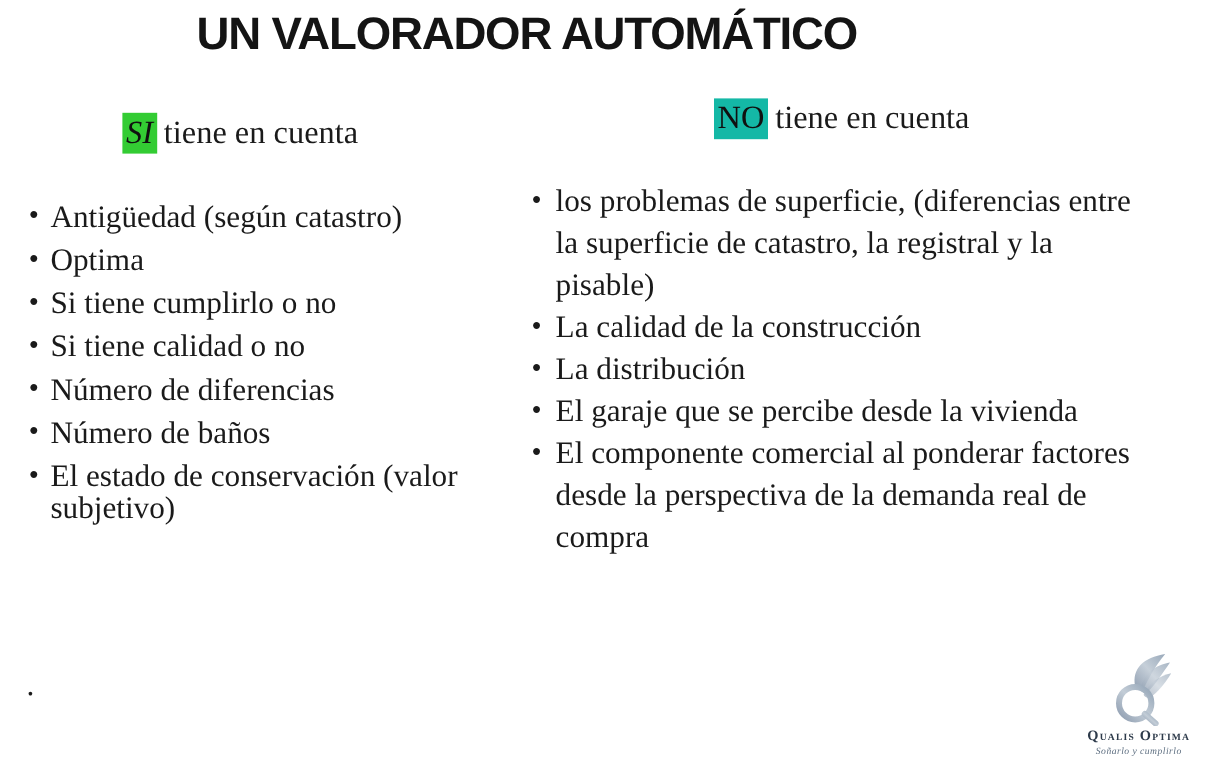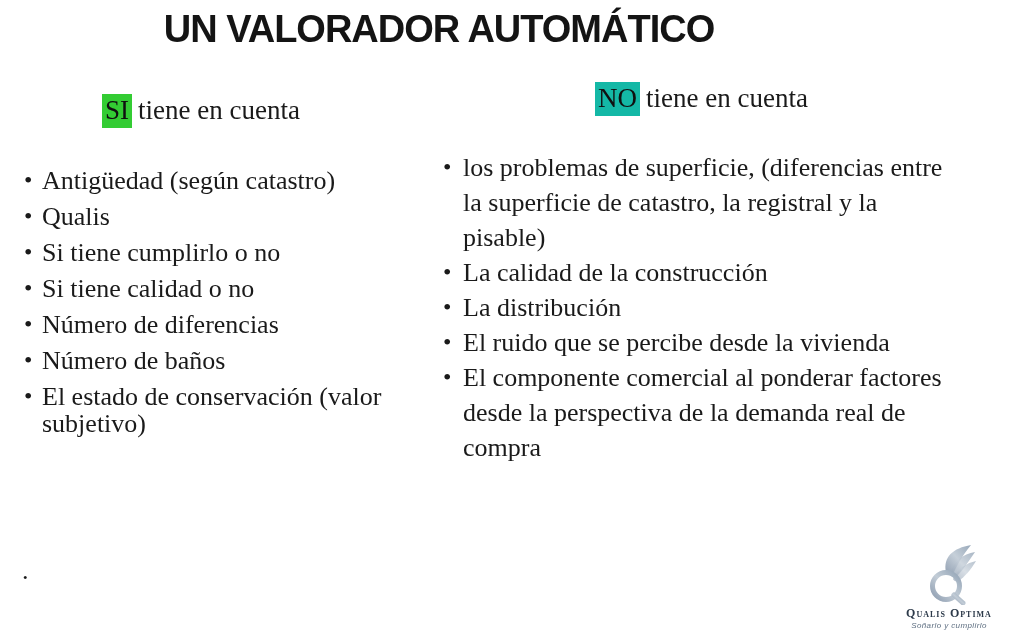--- a/index.html
+++ b/index.html
@@ -32,21 +32,21 @@
     white-space: nowrap;
   }
   .col-header.left  { left: 102px; top: 94px; }
   .col-header.right { left: 595px; top: 82px; }
 
   .hl {
     display: inline-block;
     padding: 0 3px 2px 3px;
     color: #101010;
   }
-  .hl.green { background: #33cc33; }
+  .hl.green { background: #33cc33; font-style: italic; }
   .hl.red   { background: #14b8a6; font-family: Liberation Serif, serif; }
   .hdr-rest { margin-left: 6px; }
 
   ul.bullets {
     list-style: none;
     margin: 0; padding: 0;
     position: absolute;
   }
   ul.bullets li {
     position: relative;
@@ -96,21 +96,21 @@
     font-family: "Liberation Serif", serif;
     font-variant: small-caps;
     font-weight: bold;
     font-size: 12px;
     letter-spacing: 1px;
     color: #2d3a4a;
     line-height: 15px;
     margin-top: 1px;
   }
   .logo-tagline {
-    font-family: Liberation Sans, sans-serif;
+    font-family: Liberation Serif, serif;
     font-style: italic;
     font-size: 8px;
     letter-spacing: 0.4px;
     color: #5d6e80;
     line-height: 10px;
   }
 </style>
 </head>
 <body>
 
@@ -119,33 +119,33 @@
 <div class="col-header left">
   <span class="hl green">SI</span><span class="hdr-rest">tiene en cuenta</span>
 </div>
 
 <div class="col-header right">
   <span class="hl red">NO</span><span class="hdr-rest">tiene en cuenta</span>
 </div>
 
 <ul class="bullets left-list">
   <li>Antigüedad (según catastro)</li>
-  <li>Qualis</li>
+  <li>Optima</li>
   <li>Si tiene cumplirlo o no</li>
   <li>Si tiene calidad o no</li>
   <li>Número de diferencias</li>
   <li>Número de baños</li>
   <li>El estado de conservación (valor subjetivo)</li>
 </ul>
 
 <ul class="bullets right-list">
   <li>los problemas de superficie, (diferencias entre la superficie de catastro, la registral y la pisable)</li>
   <li>La calidad de la construcción</li>
   <li>La distribución</li>
-  <li>El ruido que se percibe desde la vivienda</li>
+  <li>El garaje que se percibe desde la vivienda</li>
   <li>El componente comercial al ponderar factores desde la perspectiva de la demanda real de compra</li>
 </ul>
 
 <div class="stray-period">.</div>
 
 <div class="logo">
   <svg class="logo-mark" width="58" height="60" viewBox="0 0 58 60" xmlns="http://www.w3.org/2000/svg">
     <defs>
       <linearGradient id="silver" x1="0" y1="1" x2="1" y2="0">
         <stop offset="0" stop-color="#8e9db0"></stop>

